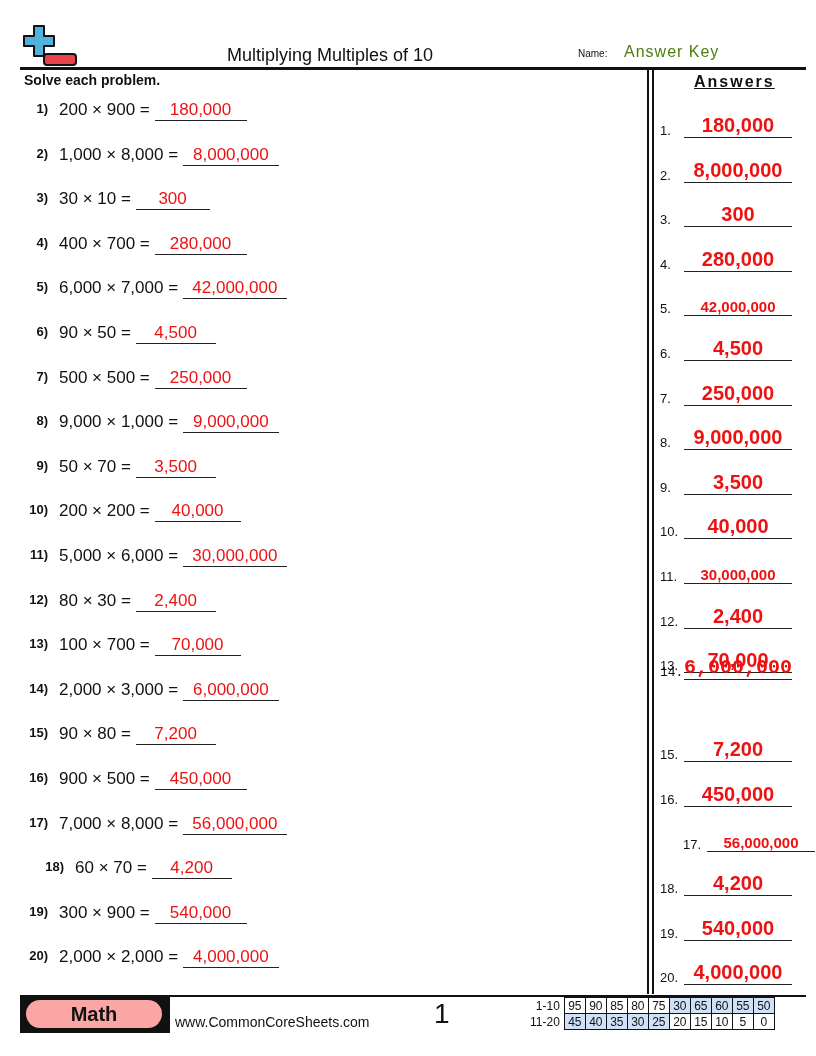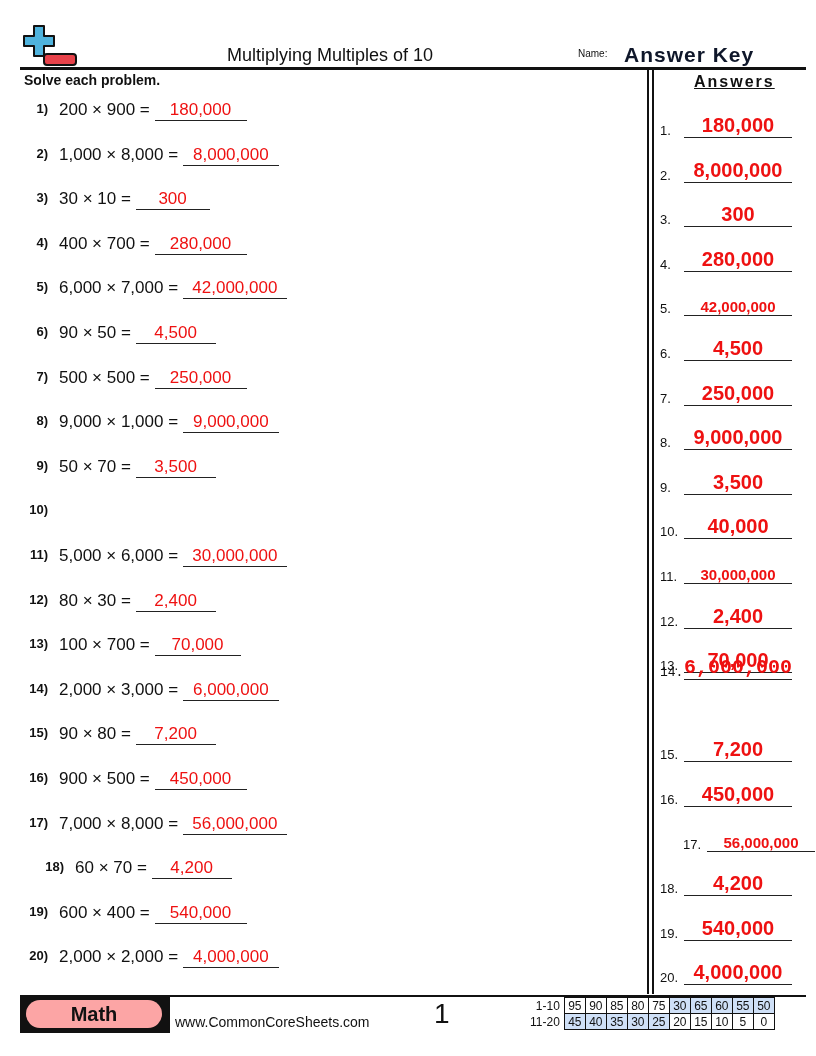--- a/index.html
+++ b/index.html
@@ -1,21 +1,21 @@
 <!DOCTYPE html>
 <html><head>
 <meta charset="utf-8">
 <style>
   html, body { margin:0; padding:0; background:#fff; }
   body { width:816px; height:1056px; position:relative; overflow:hidden; font-family:"Liberation Sans", sans-serif; color:#111; }
   .abs { position:absolute; }
   #logo { left:22px; top:24px; width:56px; height:44px; }
   #title { left:150px; top:45px; width:360px; text-align:center; font-size:18px; color:#111; }
   #name-label { left:557px; top:48px; font-size:10px;margin-left:21px; }
-  #name-value { left:624px; top:43px; font-size:21px; font-weight:bold; color:#0f172a; letter-spacing:1px; }
+  #name-value { left:624px; top:43px; font-size:16px; font-weight:normal; color:#4d7c0f; letter-spacing:1px; }
   #top-rule { left:20px; top:67px; width:786px; height:3px; background:#111; }
   #instructions { left:24px; top:72px; font-size:14px; font-weight:bold; }
   #vdiv { left:647px; top:69px; width:7px; height:925px; border-left:2px solid #111; border-right:2px solid #111; box-sizing:border-box; }
   #answers-title { left:694px; top:73px; font-size:16px; font-weight:bold; letter-spacing:2px; text-decoration:underline; }
   .prob { position:absolute; left:0; height:30px; font-size:17px; white-space:nowrap; }
   .prob .num { position:absolute; right:calc(100% - 48px); top:1px; font-size:13px; font-weight:bold; width:40px; text-align:right; }
   .prob .expr { position:absolute; left:59px; top:0; }
   .prob .blank { display:inline-block; border-bottom:1.5px solid #222; text-align:center; color:#ee1111; padding:0 6px; }
   .ans { position:absolute; left:660px; width:140px; height:40px; }
   .ans .n { position:absolute; left:0; bottom:2px; font-size:13px; }
@@ -79,20 +79,21 @@
     <div class="prob" style="top: 412.2px; width: 640px;">
       <span class="num">8)</span>
       <span class="expr"><span>9,000 × 1,000 =</span> <span class="blank" style="min-width:84px">9,000,000</span></span>
     </div>
     <div class="prob" style="top: 456.8px; width: 640px;">
       <span class="num">9)</span>
       <span class="expr"><span>50 × 70 =</span> <span class="blank" style="min-width:68px">3,500</span></span>
     </div>
     <div class="prob" style="top: 501.4px; width: 640px;">
       <span class="num">10)</span>
+      <span class="expr"><span>200 × 200 =</span> <span class="blank" style="min-width:74px">40,000</span></span>
     </div>
     <div class="prob" style="top: 546px; width: 640px;">
       <span class="num">11)</span>
       <span class="expr"><span>5,000 × 6,000 =</span> <span class="blank" style="min-width:92px">30,000,000</span></span>
     </div>
     <div class="prob" style="top: 590.6px; width: 640px;">
       <span class="num">12)</span>
       <span class="expr"><span>80 × 30 =</span> <span class="blank" style="min-width:68px">2,400</span></span>
     </div>
     <div class="prob" style="top: 635.2px; width: 640px;">
@@ -114,21 +115,21 @@
     <div class="prob" style="top: 813.6px; width: 640px;">
       <span class="num">17)</span>
       <span class="expr"><span>7,000 × 8,000 =</span> <span class="blank" style="min-width:92px">56,000,000</span></span>
     </div>
     <div class="prob" style="top: 858.2px; width: 640px; margin-left: 16px;">
       <span class="num">18)</span>
       <span class="expr"><span>60 × 70 =</span> <span class="blank" style="min-width:68px">4,200</span></span>
     </div>
     <div class="prob" style="top: 902.8px; width: 640px;">
       <span class="num">19)</span>
-      <span class="expr"><span>600 × 400 =</span> <span class="blank" style="min-width:80px">540,000</span></span>
+      <span class="expr"><span>300 × 900 =</span> <span class="blank" style="min-width:80px">540,000</span></span>
     </div>
     <div class="prob" style="top: 947.4px; width: 640px;">
       <span class="num">20)</span>
       <span class="expr"><span>2,000 × 2,000 =</span> <span class="blank" style="min-width:84px">4,000,000</span></span>
     </div>
   </div>
 <div id="answers">
     <div class="ans" style="top: 100px;">
       <span class="n">1.</span>
       <span class="line big">180,000</span>

